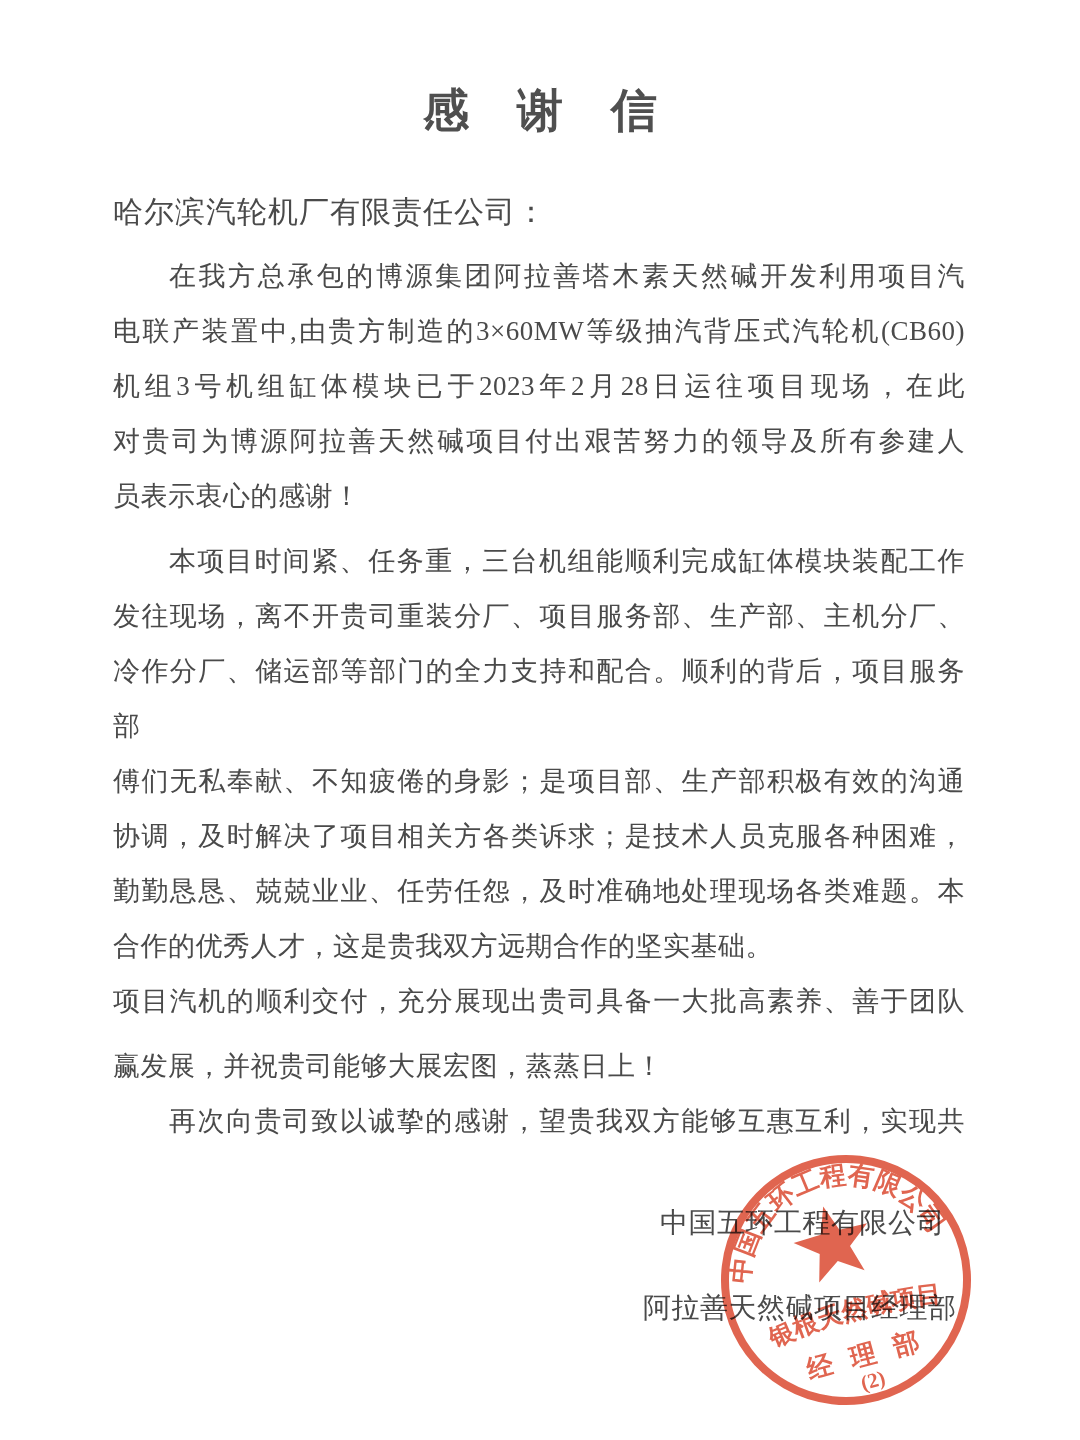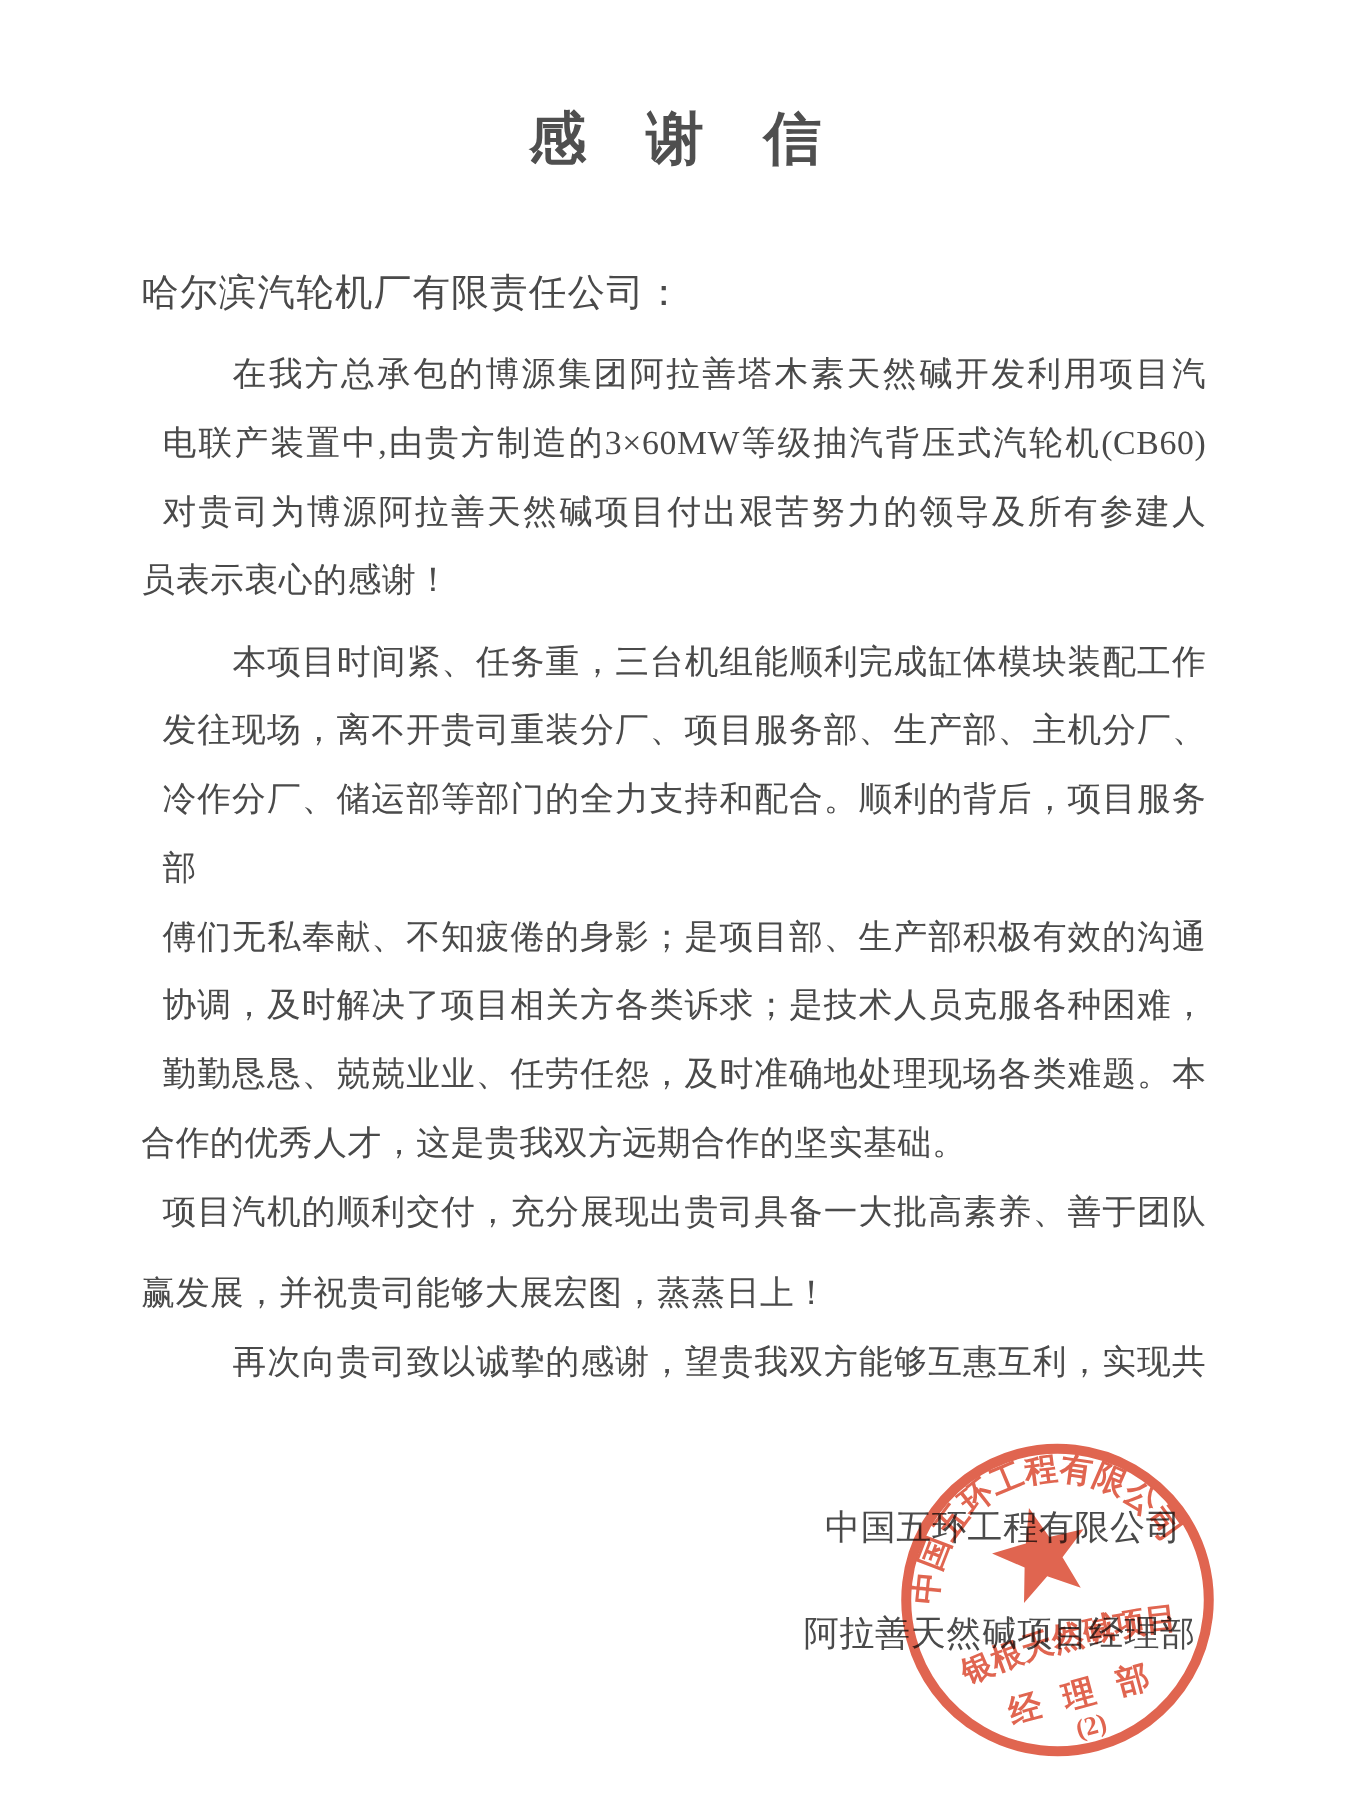--- a/index.html
+++ b/index.html
@@ -20,37 +20,37 @@
     font-size: 46px;
     font-weight: 600;
     color: #4f4f4f;
     letter-spacing: 48px;
     padding-left: 48px;
     box-sizing: border-box;
   }
   .content {
     position: absolute;
     left: 113px;
-    top: 207px;
+    top: 184px;
     width: 852px;
     color: #4a4a4a;
   }
   .salutation {
     font-size: 30px;
     line-height: 55px;
     letter-spacing: 1px;
   }
   .para { margin-top: 10px; }
   .line {
     font-size: 27px;
     line-height: 55px;
     letter-spacing: 0.5px;
     text-align: justify;
   }
-  .line.just { text-align-last: justify; margin-left: 17px; }
+  .line.just { text-align-last: justify; }
   .line.indent { text-indent: 56px; }
   .sig1 {
     position: absolute;
     top: 1203px;
     left: 660px;
     font-size: 28px;
     line-height: 40px;
     color: #4a4a4a;
     letter-spacing: 0.5px;
   }
@@ -79,20 +79,21 @@
 <div class="page">
 
   <div class="title">感谢信</div>
 
   <div class="content">
     <div class="salutation">哈尔滨汽轮机厂有限责任公司：</div>
     <div id="paragraphs">
         <div class="para">
           <div class="line indent just">在我方总承包的博源集团阿拉善塔木素天然碱开发利用项目汽</div>
           <div class="line just">电联产装置中,由贵方制造的3×60MW等级抽汽背压式汽轮机(CB60)</div>
+          <div class="line just">机组3号机组缸体模块已于2023年2月28日运往项目现场，在此</div>
           <div class="line just">对贵司为博源阿拉善天然碱项目付出艰苦努力的领导及所有参建人</div>
           <div class="line">员表示衷心的感谢！</div>
         </div>
         <div class="para">
           <div class="line indent just">本项目时间紧、任务重，三台机组能顺利完成缸体模块装配工作</div>
           <div class="line just">发往现场，离不开贵司重装分厂、项目服务部、生产部、主机分厂、</div>
           <div class="line just">冷作分厂、储运部等部门的全力支持和配合。顺利的背后，项目服务部</div>
           <div class="line just">傅们无私奉献、不知疲倦的身影；是项目部、生产部积极有效的沟通</div>
           <div class="line just">协调，及时解决了项目相关方各类诉求；是技术人员克服各种困难，</div>
           <div class="line just">勤勤恳恳、兢兢业业、任劳任怨，及时准确地处理现场各类难题。本</div>

